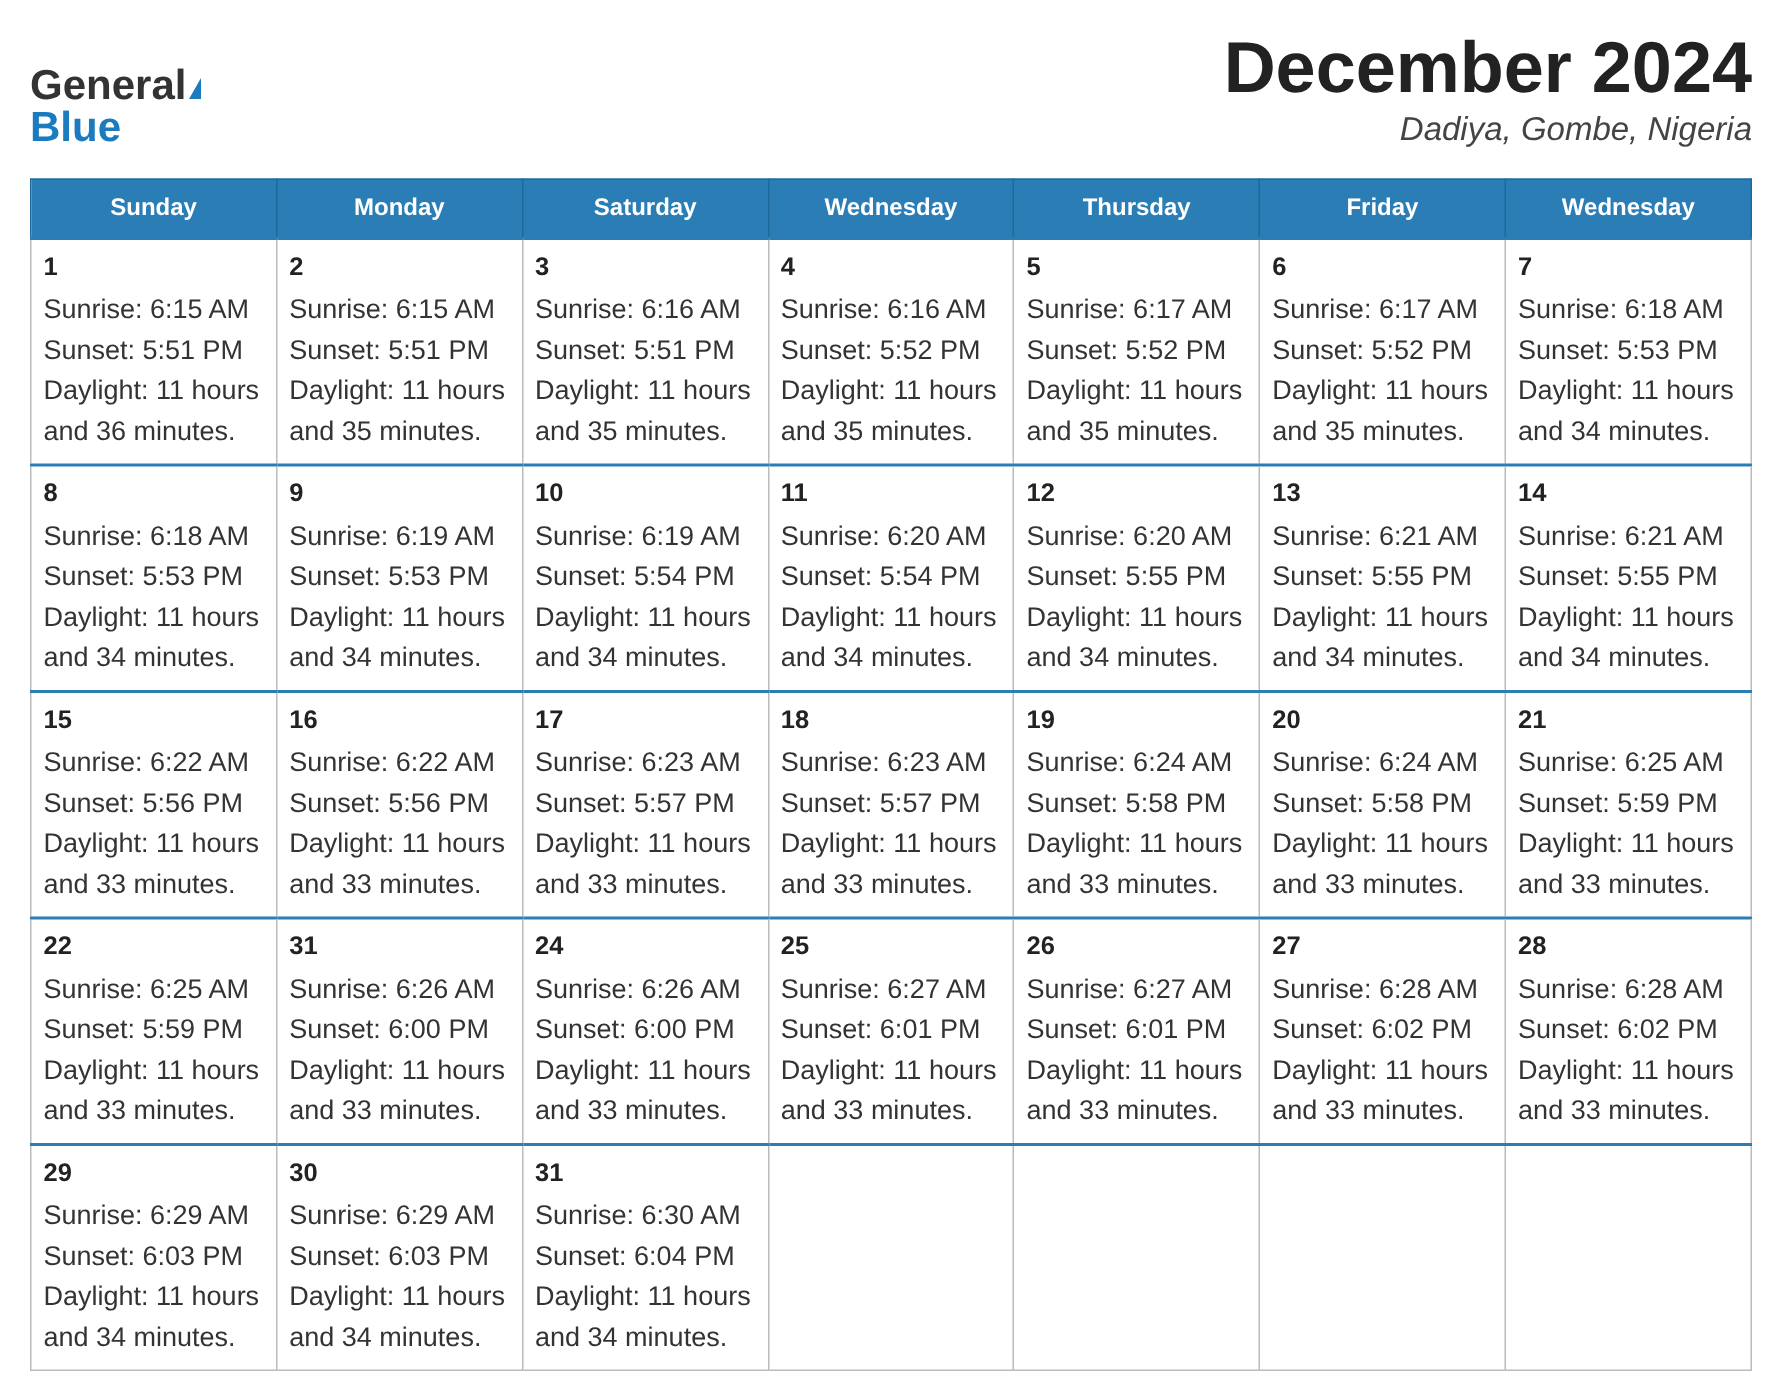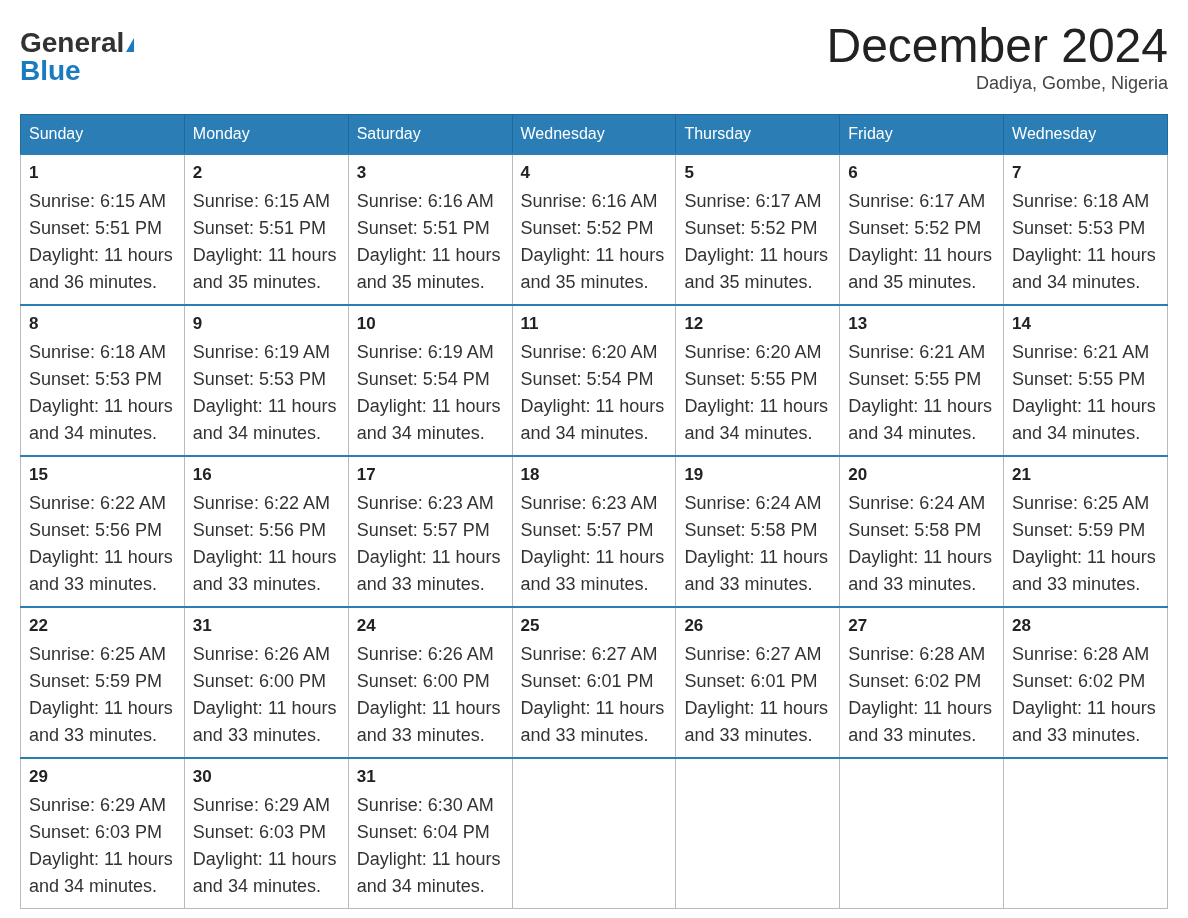--- a/index.html
+++ b/index.html
@@ -6,21 +6,21 @@
     body {
       font-family: Arial, sans-serif;
       background: #fff;
       padding: 20px;
       width: 1188px;
       min-height: 918px;
     }
     .header {
       display: flex;
       justify-content: space-between;
-      align-items: center;
+      align-items: flex-end;
       margin-bottom: 20px;
     }
     .logo {
       display: flex;
       flex-direction: column;
       align-items: flex-start;
     }
     .logo-general {
       font-size: 28px;
       font-weight: bold;
@@ -43,40 +43,41 @@
       margin-left: 2px;
       vertical-align: middle;
       position: relative;
       top: -3px;
     }
     .title-section {
       text-align: right;
     }
     .month-title {
       font-size: 48px;
-      font-weight: normal;
+      font-weight: bold;
       color: #222;
       line-height: 1.1;
     }
     .location {
-      font-size: 18px;
+      font-size: 22px;
       color: #444;
+      font-style: italic;
     }
     .calendar {
       width: 100%;
       border-collapse: collapse;
       border: 1px solid #aaa;
     }
     .calendar th {
       background-color: #2a7db5;
       color: #fff;
       padding: 10px 8px;
-      text-align: left;
+      text-align: center;
       font-size: 16px;
-      font-weight: normal;
+      font-weight: bold;
       border: 1px solid #1e6a9a;
     }
     .calendar td {
       border: 1px solid #bbb;
       padding: 8px;
       vertical-align: top;
       width: 14.28%;
       min-height: 100px;
     }
     .day-number {

